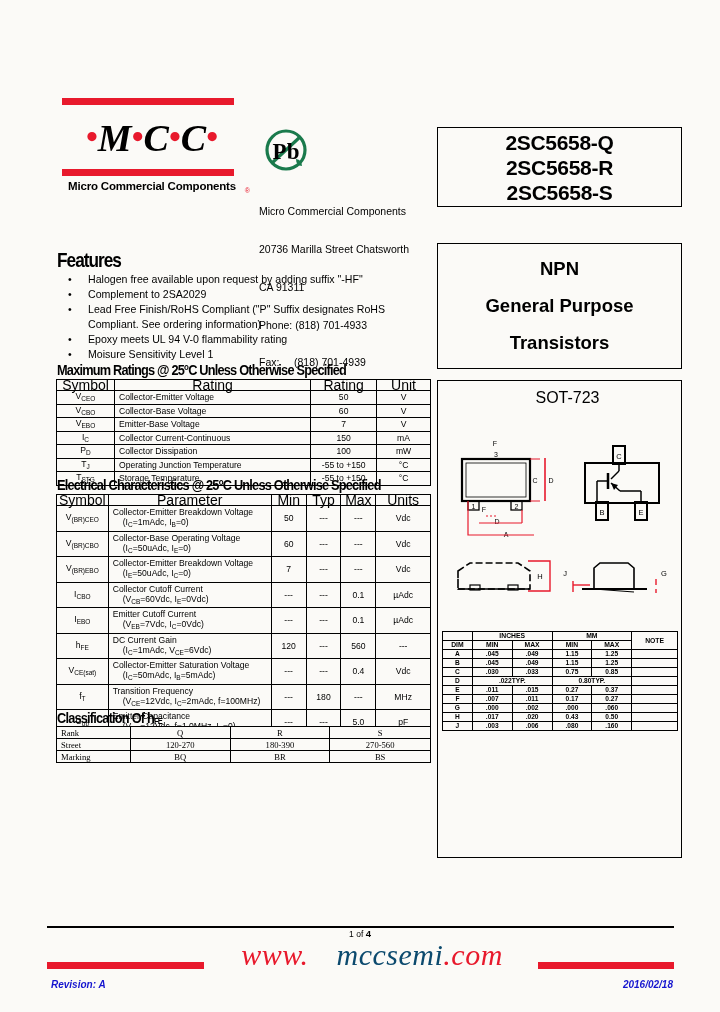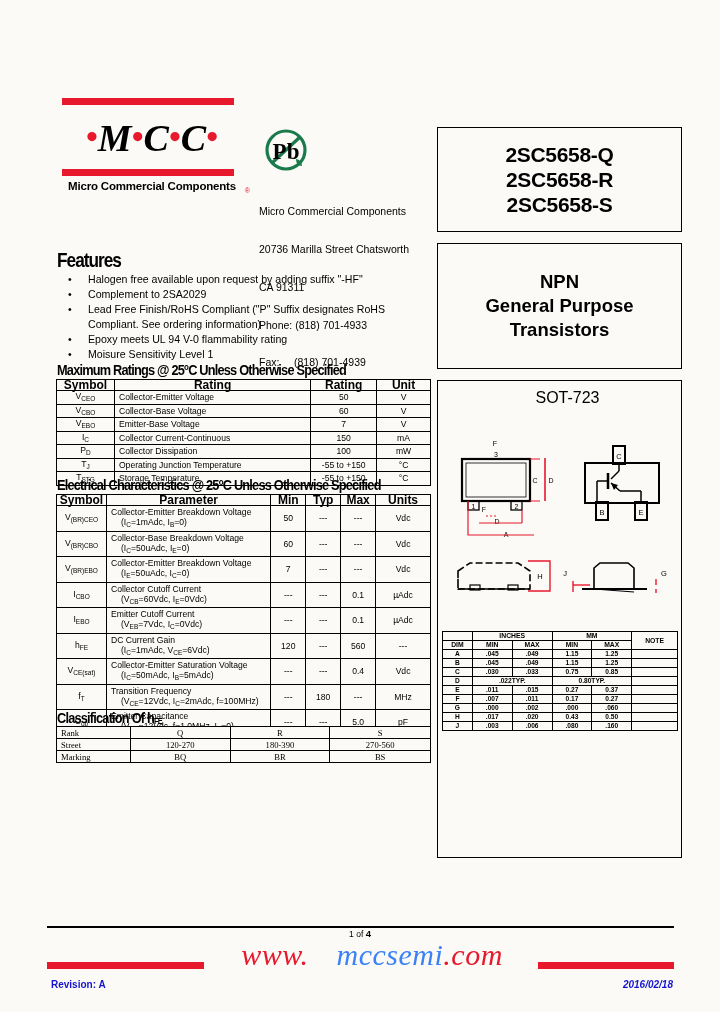--- a/index.html
+++ b/index.html
@@ -38,29 +38,29 @@
   #pb-icon { position: absolute; left: 262px; top: 128px; width: 48px; height: 48px; }
   #address-block {
     position: absolute; left: 259px; top: 180px;
     font-size: 10.5px; line-height: 12.6px; color: #000;
     white-space: pre; font-family: "Liberation Sans", sans-serif;
   }
   #address-block div { white-space: pre; }
 
   
   #partnum-box {
-    position: absolute; left: 437px; top: 127px; width: 245px; height: 105px;
+    position: absolute; left: 437px; top: 127px; width: 245px; height: 80px;
     border: 1.5px solid #000; background: #fbfaf7;
     display: flex; flex-direction: column; align-items: center; justify-content: center;
   }
   #partnum-box .pn { font-size: 21px; font-weight: bold; line-height: 25px; letter-spacing: -0.3px;}
   #desc-box {
     position: absolute; left: 437px; top: 243px; width: 245px; height: 126px;
     border: 1.5px solid #000; background: #fbfaf7;
-    display: flex; flex-direction: column; align-items: center; justify-content: center;
+    display: flex; flex-direction: column; align-items: center; justify-content: center; gap: 13px;
   }
   #desc-box .dl { font-size: 18.5px; font-weight: bold; line-height: 24px; }
 
   
   #features-head {
     position: absolute; left: 57px; top: 248px;
     font-family: "Liberation Sans", sans-serif;
     font-weight: bold; font-size: 21px; letter-spacing: -1.2px;
     transform: scaleX(0.82); transform-origin: left center;
   }
@@ -80,21 +80,21 @@
   }
   .sec-head sup { font-size: 9px; vertical-align: 5px; }
   .sec-head sub { font-size: 8.5px; vertical-align: -1px; }
 
   
   table.dt { border-collapse: collapse; background: #fbfaf7; }
   table.dt td, table.dt th {
     border: 1px solid #000; font-size: 8.6px; padding: 0 2px;
     line-height: 10px; font-weight: normal; color:#000;
   }
-  table.dt th { font-weight: bold; font-size: 12px; }
+  table.dt th { font-weight: normal; font-size: 14px; }
   .c { text-align: center; }
   .l { text-align: left; padding-left: 4px !important; }
   sub.s { font-size: 6.5px; vertical-align: -1.5px; }
 
   #max-table { position: absolute; left: 56px; top: 379px; width: 375px; }
   #max-table td { height: 11.6px; }
   #max-table col.c1 { width: 58px; } 
   #max-table col.c2 { width: 197px; }
   #max-table col.c3 { width: 66px; }
   #max-table col.c4 { width: 54px; }
@@ -140,22 +140,22 @@
 
   
   #footer-rule { position: absolute; left: 47px; top: 926px; width: 627px; height: 1.5px; background: #000; }
   #footer-bar-left { position: absolute; left: 47px; top: 962px; width: 157px; height: 7px; background: #e8192c; }
   #footer-bar-right { position: absolute; left: 538px; top: 962px; width: 136px; height: 7px; background: #e8192c; }
   #footer-url {
     position: absolute; left: 205px; top: 938px; width: 334px; text-align: center;
     font-family: "Liberation Serif", serif; font-style: italic;
     font-size: 30px; color: #e8192c; letter-spacing: 0.5px;
   }
-  #footer-url .blk { color: #3b82f6; margin-left: 28px; }
-  #rev { position: absolute; left: 51px; top: 979px; font-size: 10px; font-weight: bold; color: #1414cf; }
+  #footer-url .blk { color: #0c4a6e; margin-left: 28px; }
+  #rev { position: absolute; left: 51px; top: 979px; font-size: 10px; font-weight: bold; font-style: italic; color: #1414cf; }
   #pageno { position: absolute; left: 0; top: 928px; width: 720px; text-align: center; font-size: 8.5px; }
   #pageno b { font-size: 9.5px; }
   #datestamp { position: absolute; right: 47px; top: 979px; font-size: 10px; font-weight: bold; font-style: italic; color: #1414cf; }
 </style>
 </head>
 <body>
 
 <div class="page">
 
   <div id="logo-block">
@@ -316,21 +316,21 @@
             <span class="p2">(I<sub class="s">C</sub>=1mAdc, I<sub class="s">B</sub>=0)</span>
           </td>
           <td class="c">50</td>
           <td class="c">---</td>
           <td class="c">---</td>
           <td class="c">Vdc</td>
         </tr>
         <tr>
           <td class="c">V<sub class="s">(BR)CBO</sub></td>
           <td class="pm l">
-            <span class="p1">Collector-Base Breakdown Voltage</span>
+            <span class="p1">Collector-Base Operating Voltage</span>
             <span class="p2">(I<sub class="s">C</sub>=50uAdc, I<sub class="s">E</sub>=0)</span>
           </td>
           <td class="c">60</td>
           <td class="c">---</td>
           <td class="c">---</td>
           <td class="c">Vdc</td>
         </tr>
         <tr>
           <td class="c">V<sub class="s">(BR)EBO</sub></td>
           <td class="pm l">

